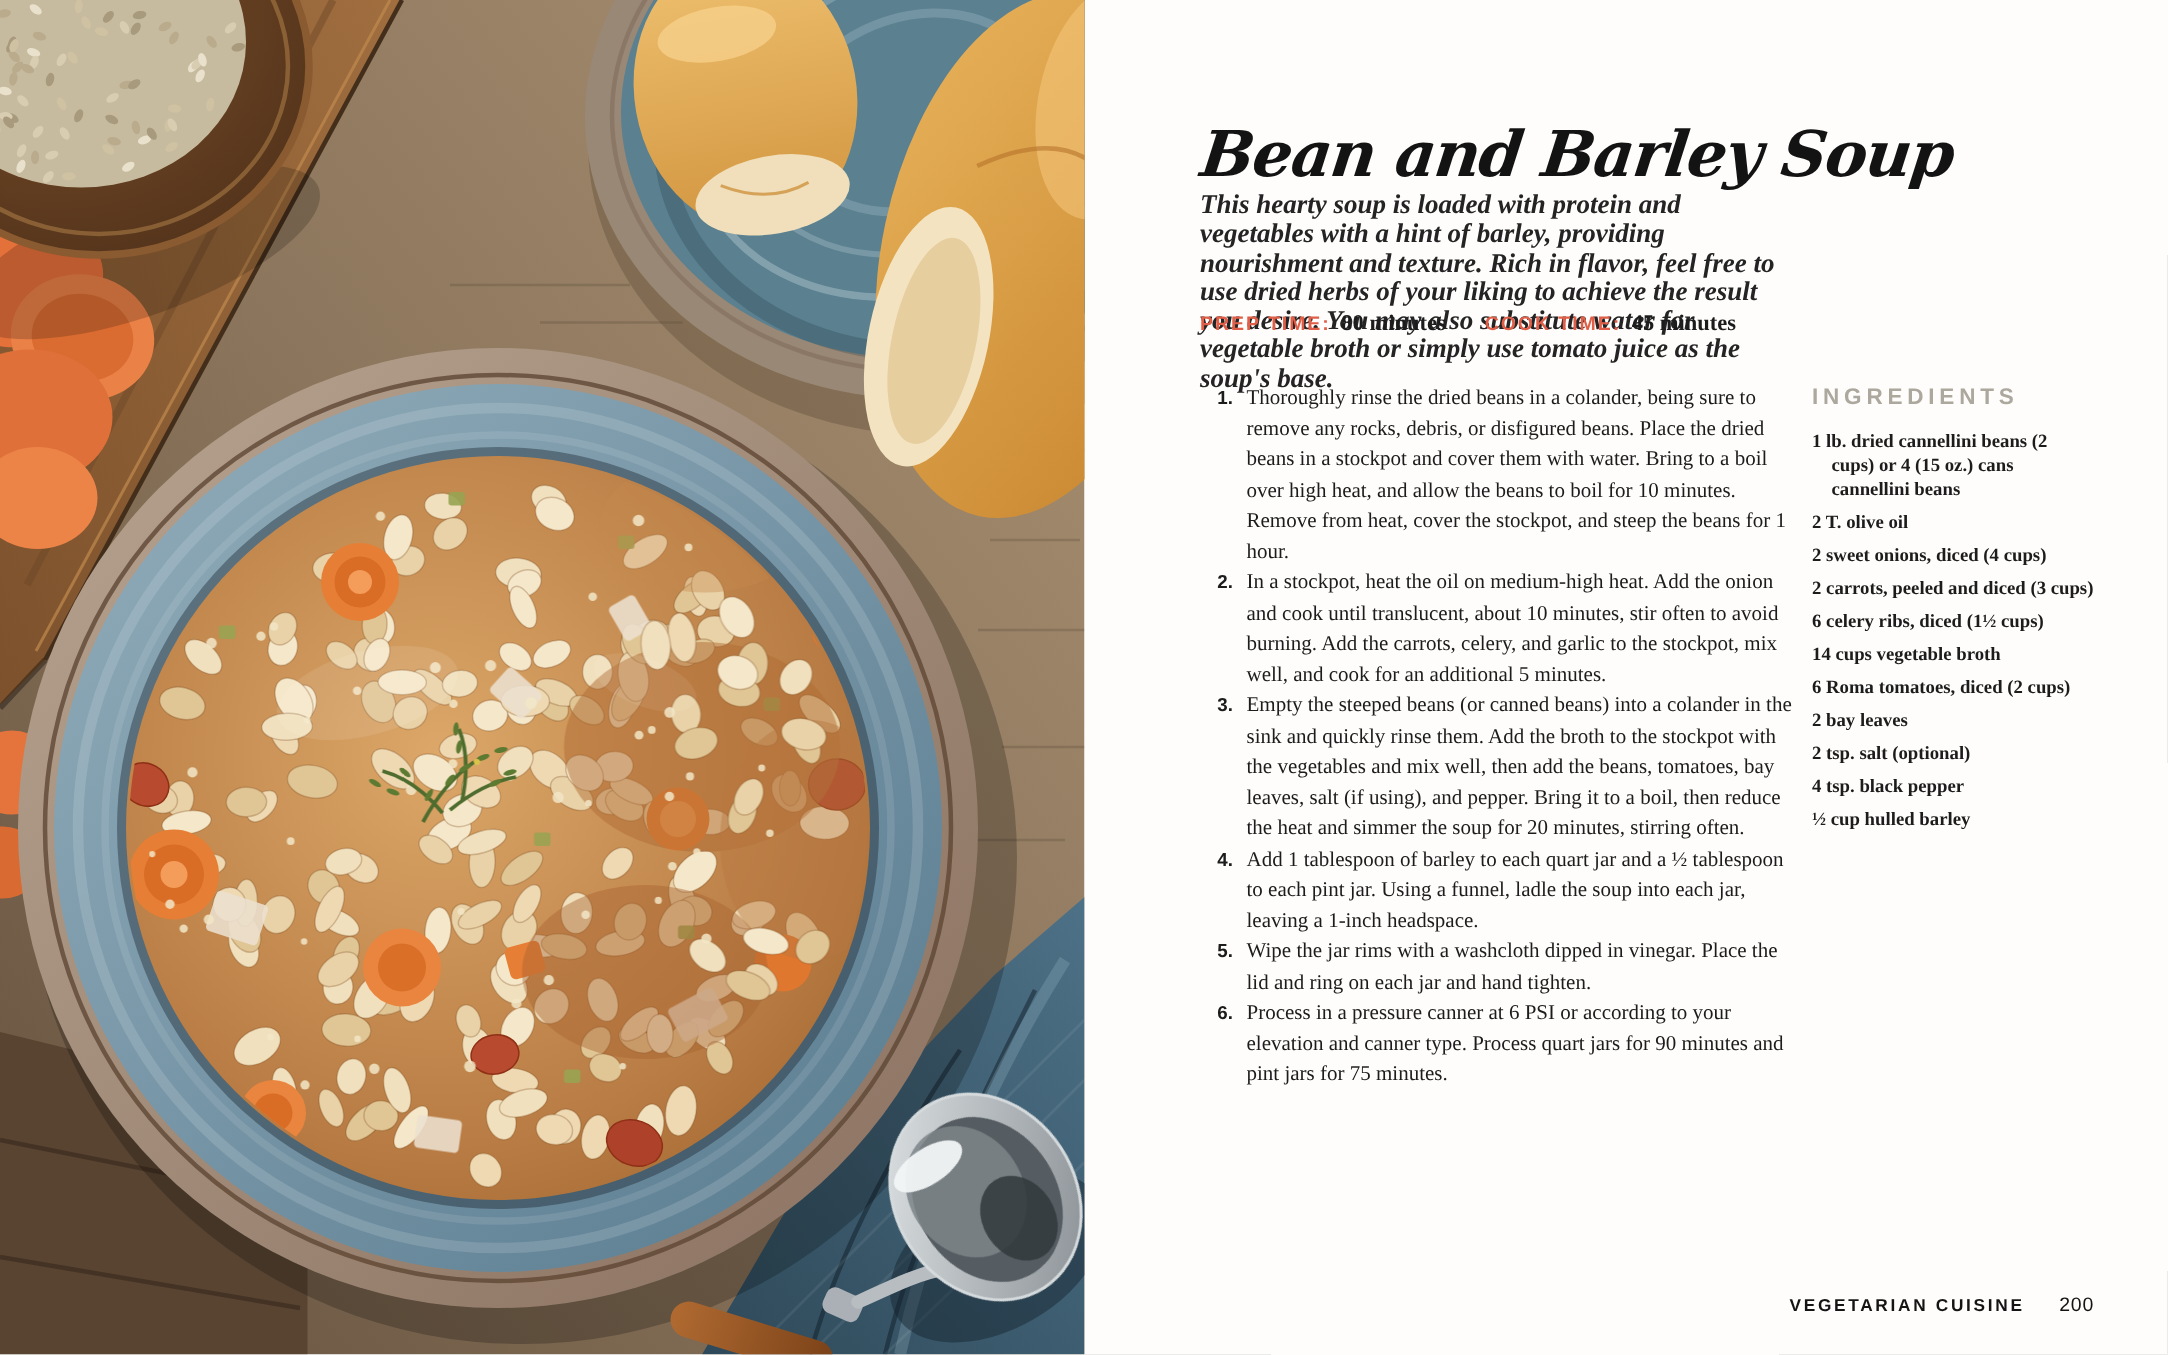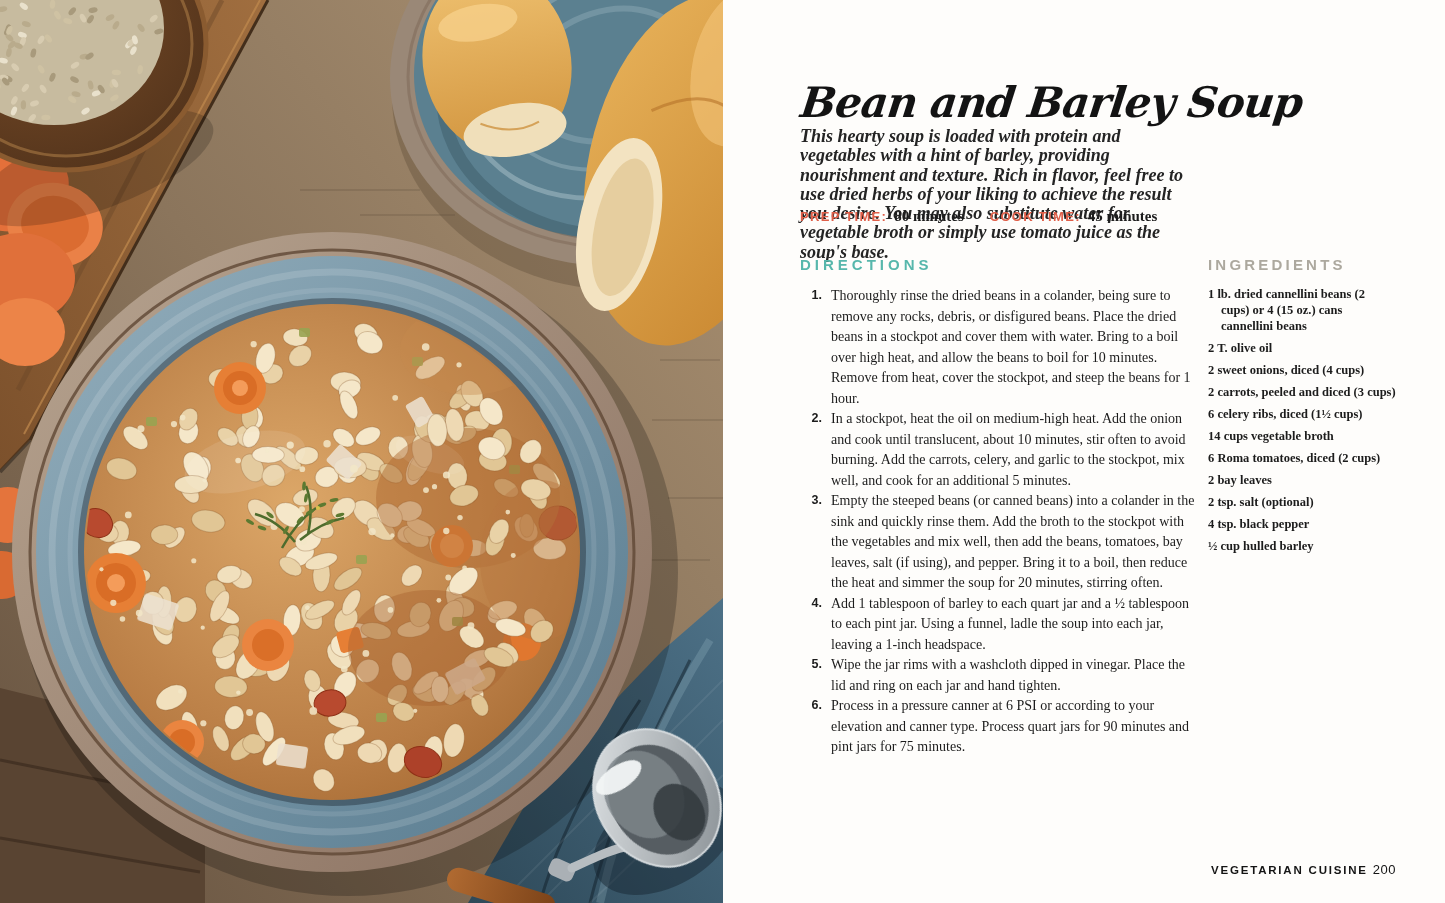--- a/index.html
+++ b/index.html
@@ -36,21 +36,21 @@
   .ings{position:absolute;left:1208px;top:256px;width:188px;}
   .ings .shead{color:#ACA89E;letter-spacing:3.2px;}
   .ing{font-weight:700;font-size:12.5px;line-height:16px;color:#1c1c1c;
        padding-left:13px;text-indent:-13px;margin-bottom:6px;}
 
   .tip{position:absolute;left:800px;top:760px;width:397px;
        font-family:"Liberation Sans",sans-serif;font-style:italic;font-weight:700;
        font-size:13.5px;line-height:19.5px;color:#202020;}
   .tiplabel{font-style:normal;color:#E05F49;letter-spacing:1.3px;font-size:13px;margin-right:5px;}
 
-  .footer{position:absolute;right:49px;top:862px;display:flex;gap:5px;align-items:baseline;
+  .footer{position:absolute;right:49px;top:862px;display:flex;gap:23px;align-items:baseline;
           font-family:"Liberation Sans",sans-serif;justify-content:space-between;}
   .fsection{font-weight:700;font-size:11.5px;letter-spacing:1.8px;color:#141414;}
   .fnum{font-size:13px;letter-spacing:.5px;color:#141414;}
 </style>
 </head>
 <body>
 
 <div class="page">
 
   <div class="photo">
@@ -643,21 +643,20 @@
         <span class="mval">80 minutes</span>
       </span>
       <span class="mpair">
         <span class="mlabel">COOK TIME:</span>
         <span class="mval">45 minutes</span>
       </span>
     </div>
   </div>
 
   <div class="dirs">
-    <h2 class="shead">DIRECTIONS</h2>
     <ol class="dlist">
       <li>
         <span class="num">1.</span>
         <span class="dtxt">Thoroughly rinse the dried beans in a colander, being sure to remove any rocks, debris, or disfigured beans. Place the dried beans in a stockpot and cover them with water. Bring to a boil over high heat, and allow the beans to boil for 10 minutes. Remove from heat, cover the stockpot, and steep the beans for 1 hour.</span>
         </li>
       <li>
         <span class="num">2.</span>
         <span class="dtxt">In a stockpot, heat the oil on medium-high heat. Add the onion and cook until translucent, about 10 minutes, stir often to avoid burning. Add the carrots, celery, and garlic to the stockpot, mix well, and cook for an additional 5 minutes.</span>
         </li>
       <li>

